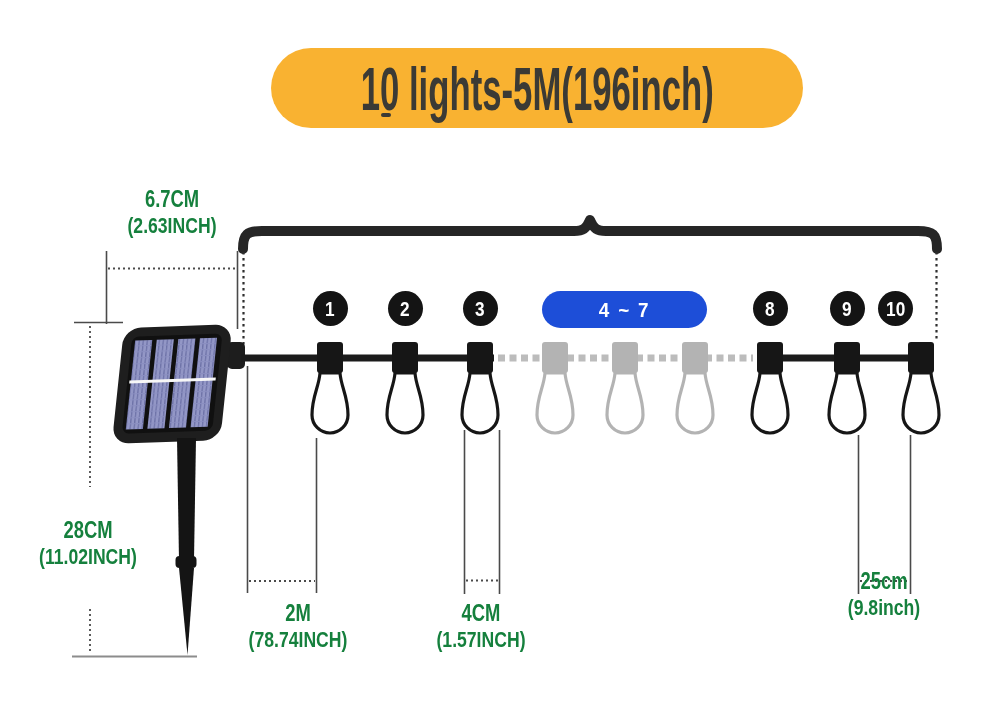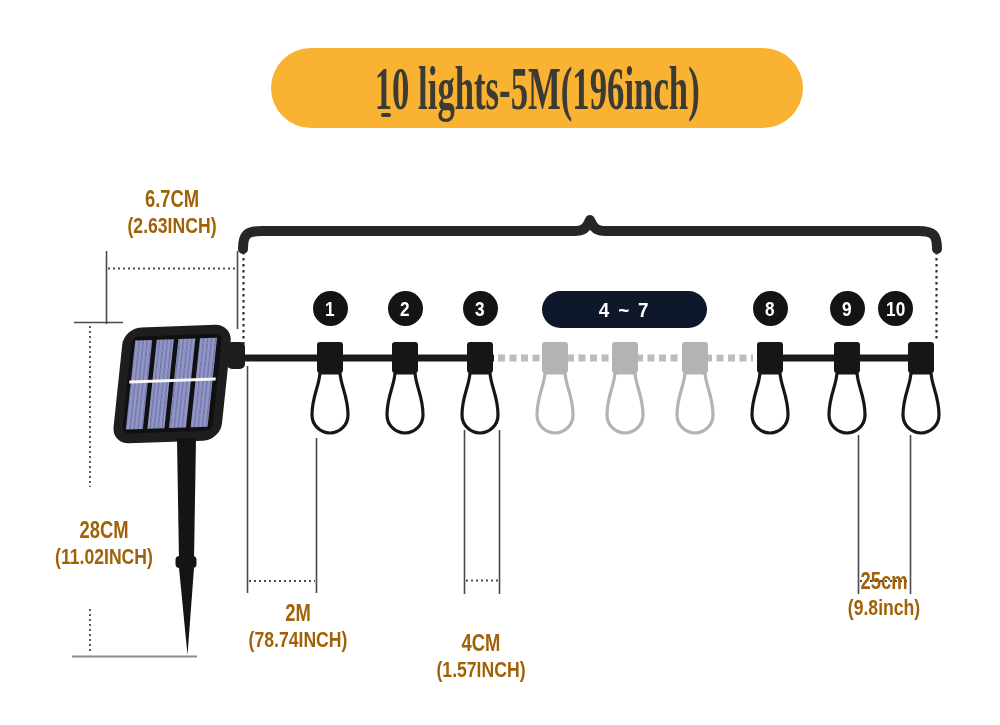--- a/index.html
+++ b/index.html
@@ -3,21 +3,21 @@
 <meta charset="utf-8">
 <style>
   html,body{margin:0;padding:0;}
   body{
     width:1000px;height:725px;position:relative;background:#ffffff;
     font-family:"Liberation Sans", sans-serif;overflow:hidden;
   }
   
   .banner{
     position:absolute;left:271px;top:48px;width:532px;height:80px;
-    border-radius:40px;display:flex;align-items:center;justify-content:center;font-family:Liberation Serif, serif;
+    border-radius:40px;display:flex;align-items:center;justify-content:center;
   }
   .banner-text{
     font-size:62px;font-weight:700;white-space:nowrap;
     transform:scaleX(0.56);transform-origin:center;letter-spacing:0;
   }
   .banner-mark{
     position:absolute;left:110px;top:65px;width:10px;height:4px;border-radius:2px;
   }
   
   #art{position:absolute;left:0;top:0;}
@@ -30,27 +30,27 @@
   .glass{fill:#ffffff;stroke:currentColor;stroke-width:3.2;}
   
   .num-circle{
     position:absolute;width:35px;height:35px;border-radius:50%;background:#141414;
     color:#ffffff;display:flex;align-items:center;justify-content:center;
     font-size:21px;font-weight:700;top:291px;
   }
   .num-circle span{transform:scaleX(0.82);}
   .pill{
     position:absolute;left:542px;top:291px;width:165px;height:37px;border-radius:19px;
-    background:#0f172a;color:#ffffff;display:flex;align-items:center;justify-content:center;
+    background:#1d4ed8;color:#ffffff;display:flex;align-items:center;justify-content:center;
     font-size:21px;font-weight:700;
   }
   .pill span{transform:scaleX(0.9);letter-spacing:2px;}
   
   .dim-label{
-    position:absolute;width:170px;text-align:center;color:#a16207;font-weight:700;
+    position:absolute;width:170px;text-align:center;color:#15803d;font-weight:700;
   }
   .dim-label .l1{display:block;font-size:23px;line-height:26px;transform:scaleX(0.8);}
   .dim-label .l2{display:block;font-size:22px;line-height:28px;transform:scaleX(0.8);white-space:nowrap;}
 </style>
 </head>
 <body>
 
 <svg id="art" width="1000" height="725" viewBox="0 0 1000 725">
   <defs>
     <pattern id="cells" width="4" height="6" patternUnits="userSpaceOnUse">
@@ -159,28 +159,28 @@
     <span>9</span>
   </div>
 <div class="num-circle" style="left:878px">
     <span>10</span>
   </div>
 
 <div class="dim-label" style="left:87px;top:186px">
   <span class="l1">6.7CM</span>
   <span class="l2">(2.63INCH)</span>
 </div>
-<div class="dim-label" style="left:19px;top:517px">
+<div class="dim-label" style="left:3px;top:517px">
   <span class="l1">28CM</span>
   <span class="l2">(11.02INCH)</span>
 </div>
 <div class="dim-label" style="left:213px;top:600px">
   <span class="l1">2M</span>
   <span class="l2">(78.74INCH)</span>
 </div>
-<div class="dim-label" style="left:396px;top:630px">
+<div class="dim-label" style="left:396px;top:600px">
   <span class="l1">4CM</span>
   <span class="l2">(1.57INCH)</span>
 </div>
 <div class="dim-label" style="left:799px;top:568px">
   <span class="l1">25cm</span>
   <span class="l2">(9.8inch)</span>
 </div>
 
 </body></html>

